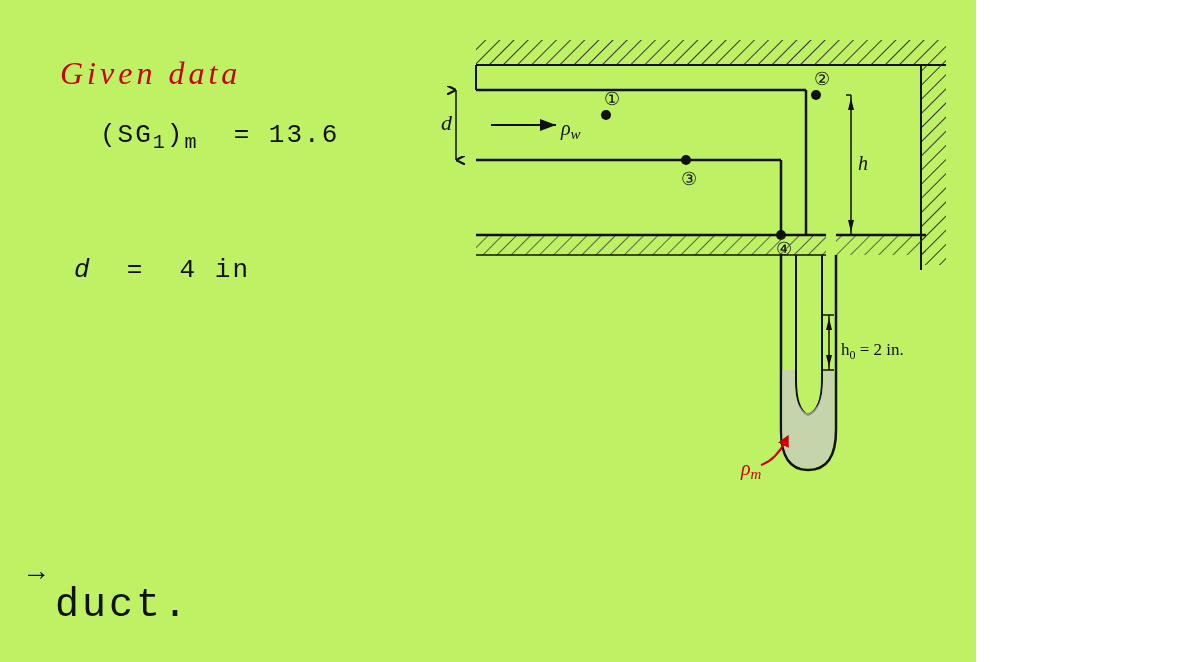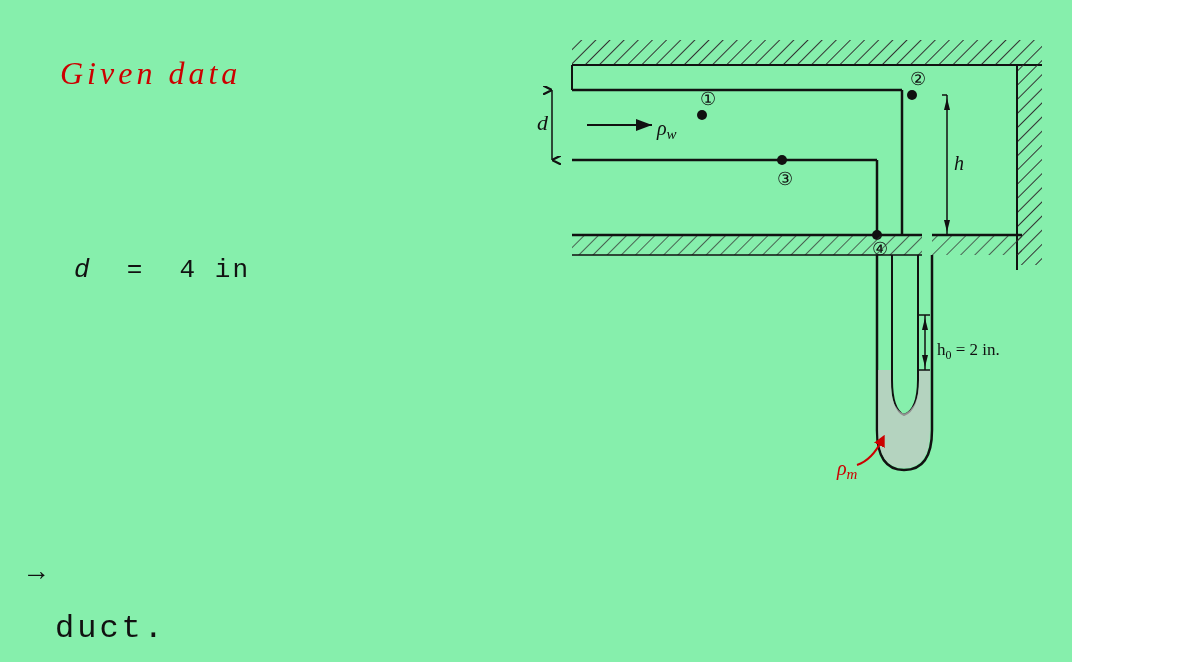--- a/index.html
+++ b/index.html
@@ -6,24 +6,24 @@
     body {
       width: 1200px;
       height: 662px;
       background: #ffffff;
       font-family: 'Courier New', monospace;
       overflow: hidden;
       position: relative;
     }
 
     .page {
-      width: 1072px;
+      width: 976px;
       height: 662px;
       position: relative;
-      background: #86efac;
+      background: #bef264;
     }
 
     
     .given-title {
       position: absolute;
       top: 55px;
       left: 60px;
       font-size: 32px;
       color: #cc0000;
       font-style: italic;
@@ -49,23 +49,23 @@
       bottom: 70px;
       left: 30px;
       font-size: 28px;
       color: #111;
       font-family: 'Courier New', monospace;
       letter-spacing: 3px;
     }
 
     .duct-text {
       position: absolute;
-      bottom: 15px;
+      bottom: 34px;
       left: 55px;
-      font-size: 32px;
+      font-size: 40px;
       color: #111;
       font-family: 'Courier New', monospace;
       letter-spacing: 3px;
     }
 
     .arrow-right {
       position: absolute;
       bottom: 74px;
       left: 28px;
       font-size: 28px;
@@ -86,20 +86,23 @@
       height: 100%;
     }
   </style>
 </head>
 <body>
 
 <div class="page">
 
   <div class="given-title">Given  data</div>
 
+  <div class="equation eq1">
+    (SG<sub style="font-size:20px">1</sub>)<sub style="font-size:20px">m</sub>&nbsp; = 13.6
+  </div>
   <div class="equation eq3">
     <i>d</i>&nbsp; = &nbsp;4 in
   </div>
 
   <div class="arrow-right">→</div>
   <div class="duct-text">duct.</div>
 
   <div class="diagram">
     <svg viewBox="0 0 560 490" xmlns="http://www.w3.org/2000/svg">
 

